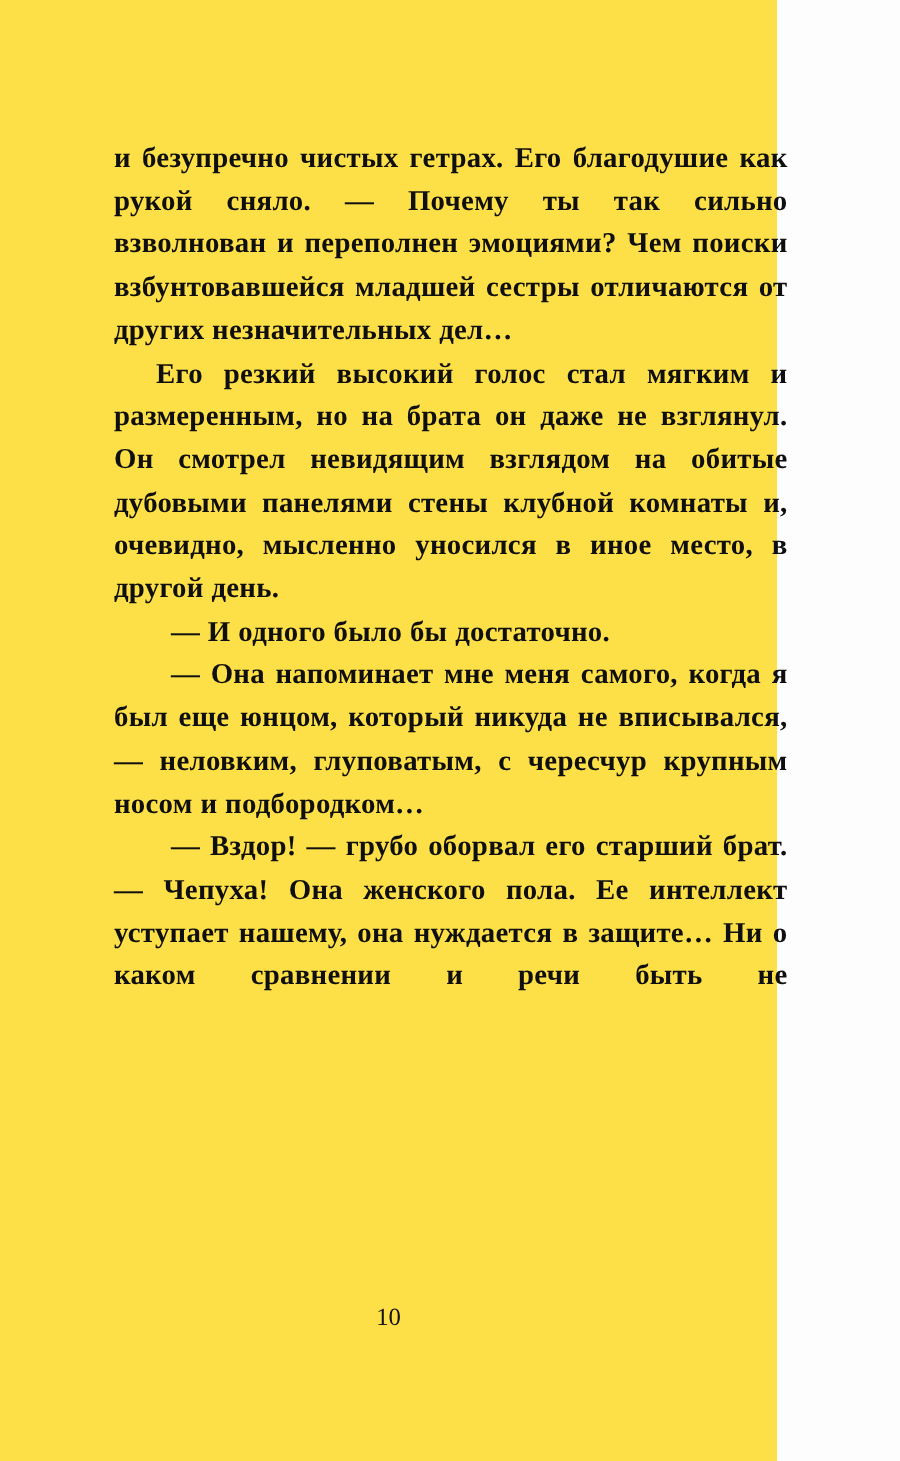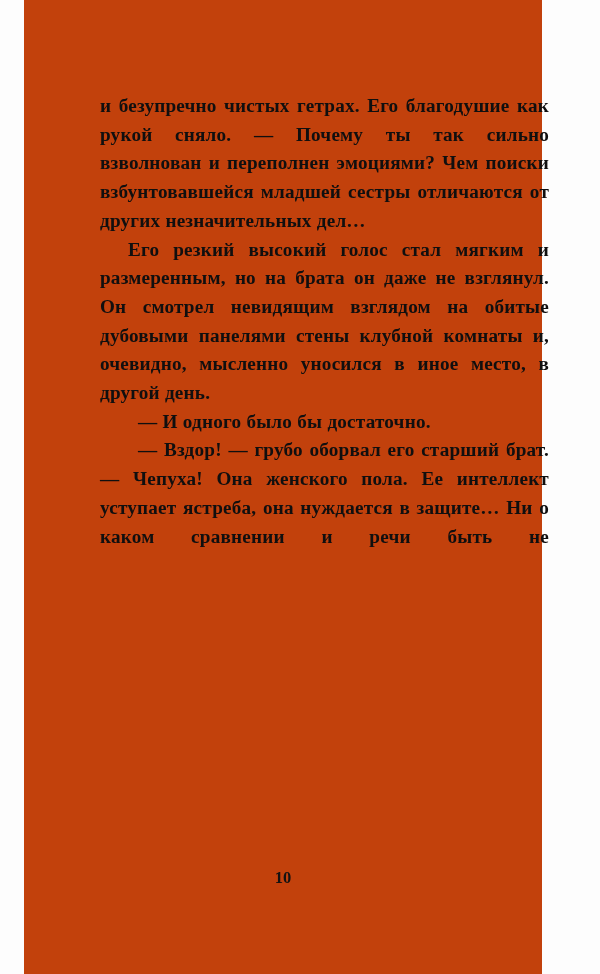--- a/index.html
+++ b/index.html
@@ -11,23 +11,22 @@
     height: 974px;
     background: #fdfdfd;
     font-family: "Liberation Serif", "DejaVu Serif", serif;
     overflow: hidden;
   }
 
   .page {
     position: relative;
     width: 518px;
     height: 974px;
-    background: #c2410c;
+    background: #fde047;
     box-sizing: border-box;
-    margin-left: 24px;
   }
 
   .text-block {
     position: absolute;
     left: 76px;
     top: 92px;
     width: 449px;
   }
 
   .para {
@@ -63,41 +62,42 @@
     text-align-last: justify;
   }
 
   .folio {
     position: absolute;
     left: 0;
     right: 0;
     top: 868px;
     text-align: center;
     font-size: 16.5px;
-    font-weight: bold;
+    font-weight: normal;
     color: #131212;
     font-family: "Liberation Serif", "DejaVu Serif", serif;
   }
 </style>
 </head>
 <body>
 
 <div class="page">
 
   <div class="text-block">
 
     <p class="para cont">и безупречно чистых гетрах. Его благодушие как рукой сняло. — Почему ты так сильно взволнован и переполнен эмоциями? Чем поиски взбунтовавшейся младшей сестры отличаются от других незначительных дел…</p>
 
 
 
 
     <p class="para indent">Его резкий высокий голос стал мягким и размеренным, но на брата он даже не взглянул. Он смотрел невидящим взглядом на обитые дубовыми панелями стены клубной комнаты и, очевидно, мысленно уносился в иное место, в другой день.</p>
 
     <p class="para dialogue">— И одного было бы достаточно.</p>
 
+    <p class="para dialogue">— Она напоминает мне меня самого, когда я был еще юнцом, который никуда не вписывался, — неловким, глуповатым, с чересчур крупным носом и подбородком…</p>
 
-    <p class="para dialogue full-measure">— Вздор! — грубо оборвал его старший брат. — Чепуха! Она женского пола. Ее интеллект уступает ястреба, она нуждается в защите… Ни о каком сравнении и речи быть не</p>
+    <p class="para dialogue full-measure">— Вздор! — грубо оборвал его старший брат. — Чепуха! Она женского пола. Ее интеллект уступает нашему, она нуждается в защите… Ни о каком сравнении и речи быть не</p>
 
   </div>
 
   <div class="folio">10</div>
 
 </div>
 
 </body></html>

